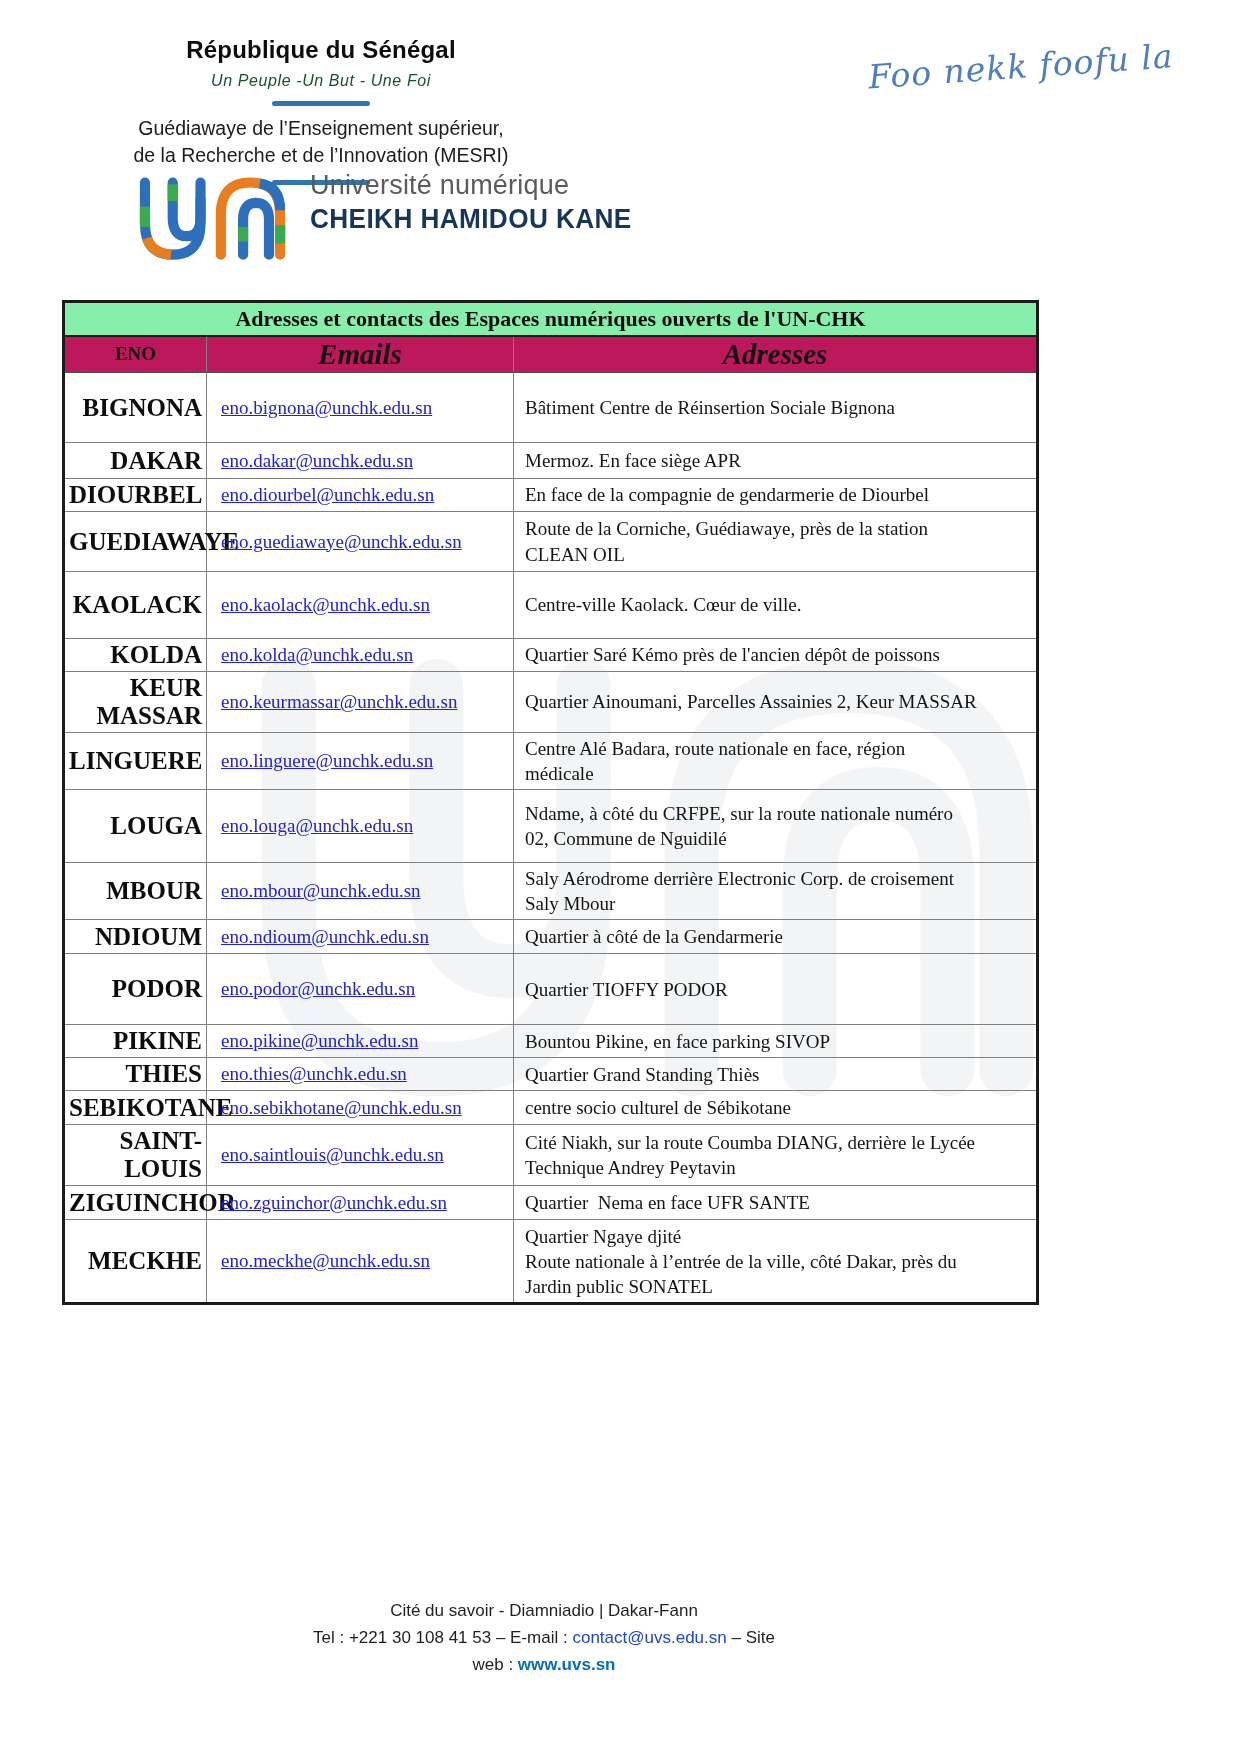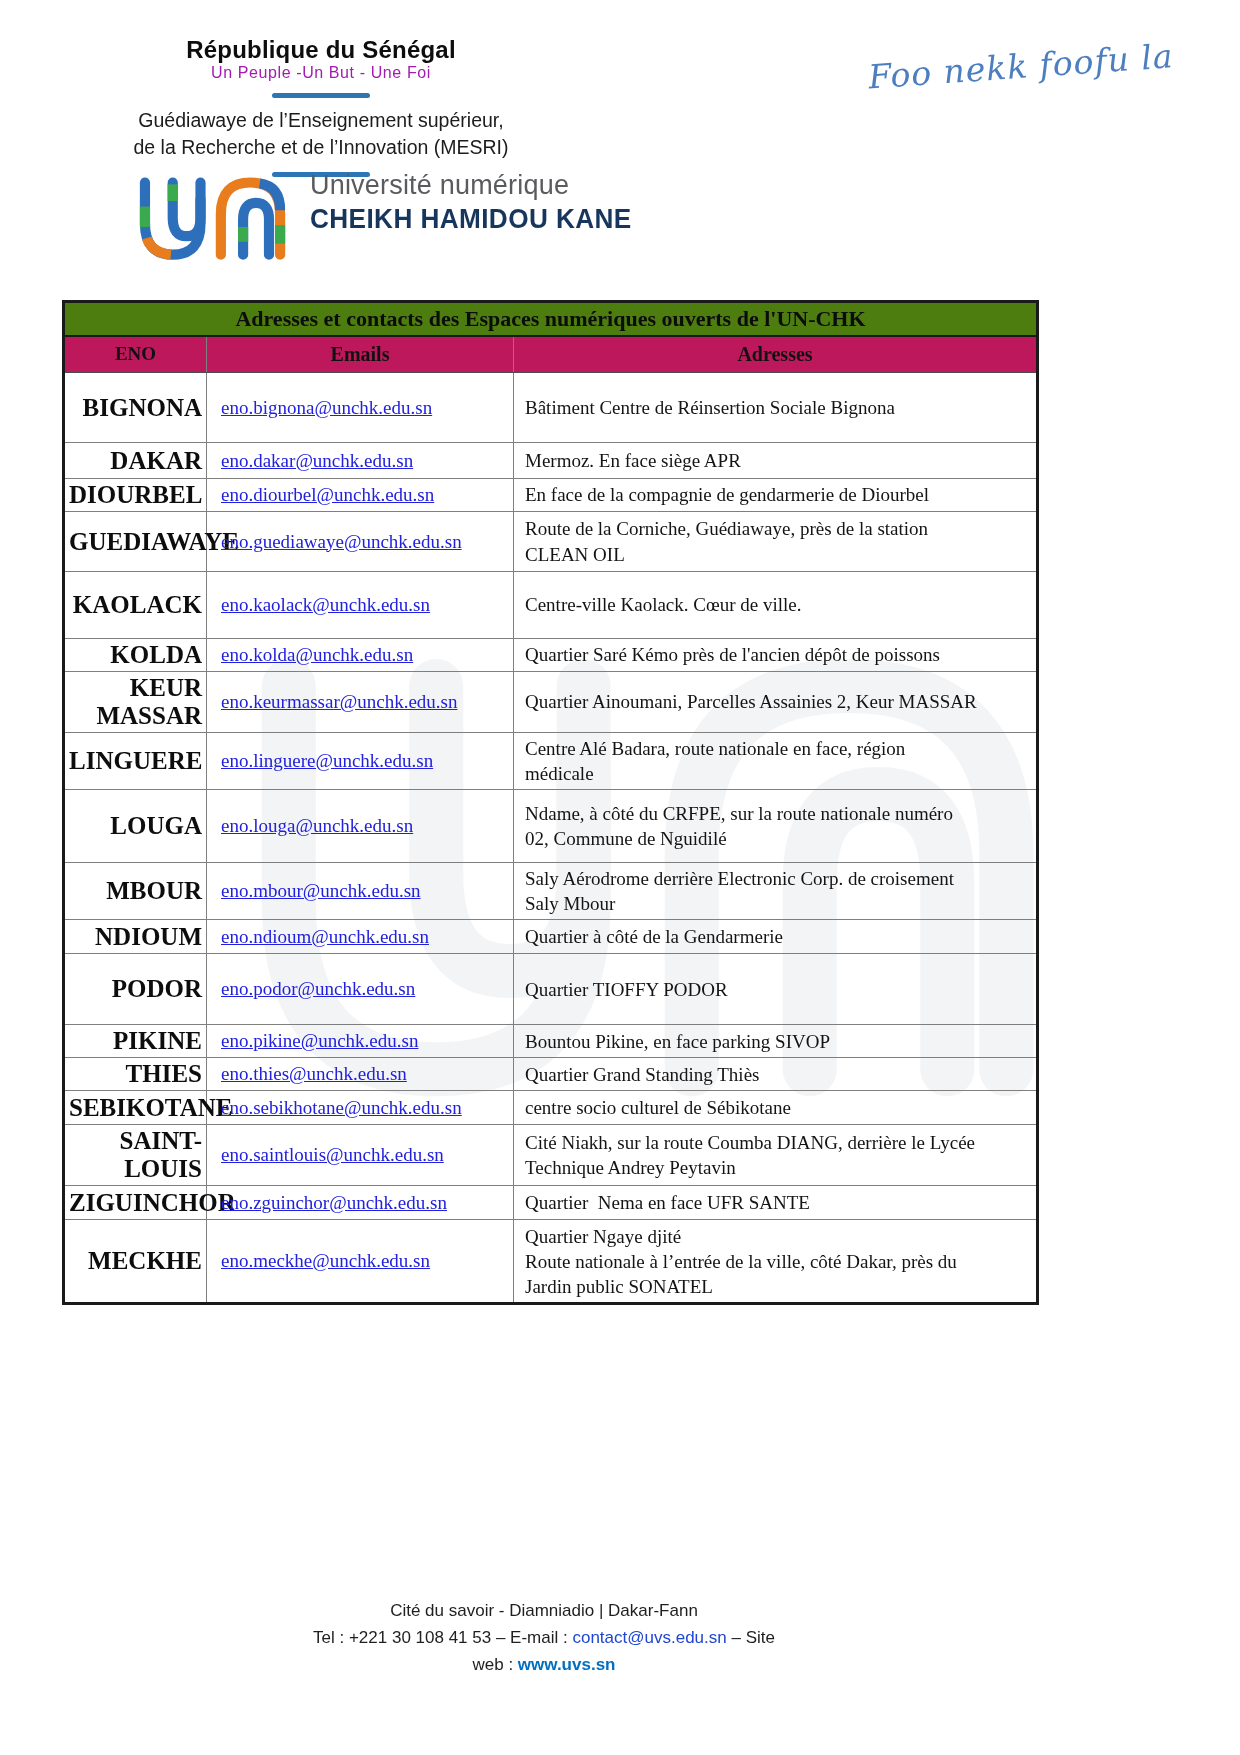--- a/index.html
+++ b/index.html
@@ -6,21 +6,21 @@
   html,body { background:#e9e9e9; }
   .page {
     position:relative; width:1240px; height:1755px; margin:0 auto;
     background:#ffffff; overflow:hidden;
     font-family:"Liberation Sans", sans-serif; color:#111;
   }
 
   
   .gov-header { position:absolute; top:36px; left:96px; width:450px; text-align:center; }
   .country { font-size:24px; font-weight:bold; color:#0d0d0d; letter-spacing:.2px; }
-  .motto { font-size:16px; color:#a21caf; letter-spacing:.6px; }
+  .motto { font-size:16px; font-style:italic; color:#14532d; margin-top:8px; letter-spacing:.6px; }
   .blue-divider { width:98px; height:5px; background:#2e75b6; border-radius:3px; margin:11px auto 9px; }
   .ministry { font-size:19.5px; color:#1c1c1c; line-height:1.38; }
   .blue-divider.second { margin-top:11px; }
 
   
   .script-slogan {
     position:absolute; top:46px; left:868px; width:330px;
     font-family:"DejaVu Serif", serif; font-style:italic;
     font-size:33px; color:#4d7ec0; transform:rotate(-4deg);
     letter-spacing:1px; white-space:nowrap;
@@ -38,26 +38,26 @@
 
   
   table.eno-table {
     position:absolute; top:300px; left:62px; width:974px;
     border-collapse:collapse; table-layout:fixed;
     font-family:"Liberation Serif", "DejaVu Serif", serif;
     border:3px solid #1a1a1a;
   }
   .eno-table th, .eno-table td { border:1px solid #7f7f7f; vertical-align:middle; }
   .title-cell {
-    background:#4d7c0f; font-weight:bold; font-size:22px;
+    background:#86efac; font-weight:bold; font-size:22px;
     color:#0c0c0c; height:34px; border:2px solid #1a1a1a !important;
   }
   .col-head { text-align:center; font-weight:bold; background:#be185d; height:37px; border-bottom:1.5px solid #4d4d4d !important; }
   .col-head.h-eno { font-size:19px; }
-  .col-head.h-big { font-size:20px; }
+  .col-head.h-big { font-size:29px;font-style:italic; }
   .eno-table td { border-top:1.5px solid #595959; }
   td.eno {
     text-align:right; font-weight:bold; font-size:25px; color:#0d0d0d;
     white-space:pre-line; padding:2px 4px;
   }
   td.email { padding:2px 4px 2px 14px; }
   td.email a { color:#2121dd; text-decoration:underline; font-size:19px; cursor:pointer; }
   td.addr { font-size:19px; color:#141414; padding:3px 6px 3px 11px; line-height:1.32; white-space:pre-wrap; }
 
   

